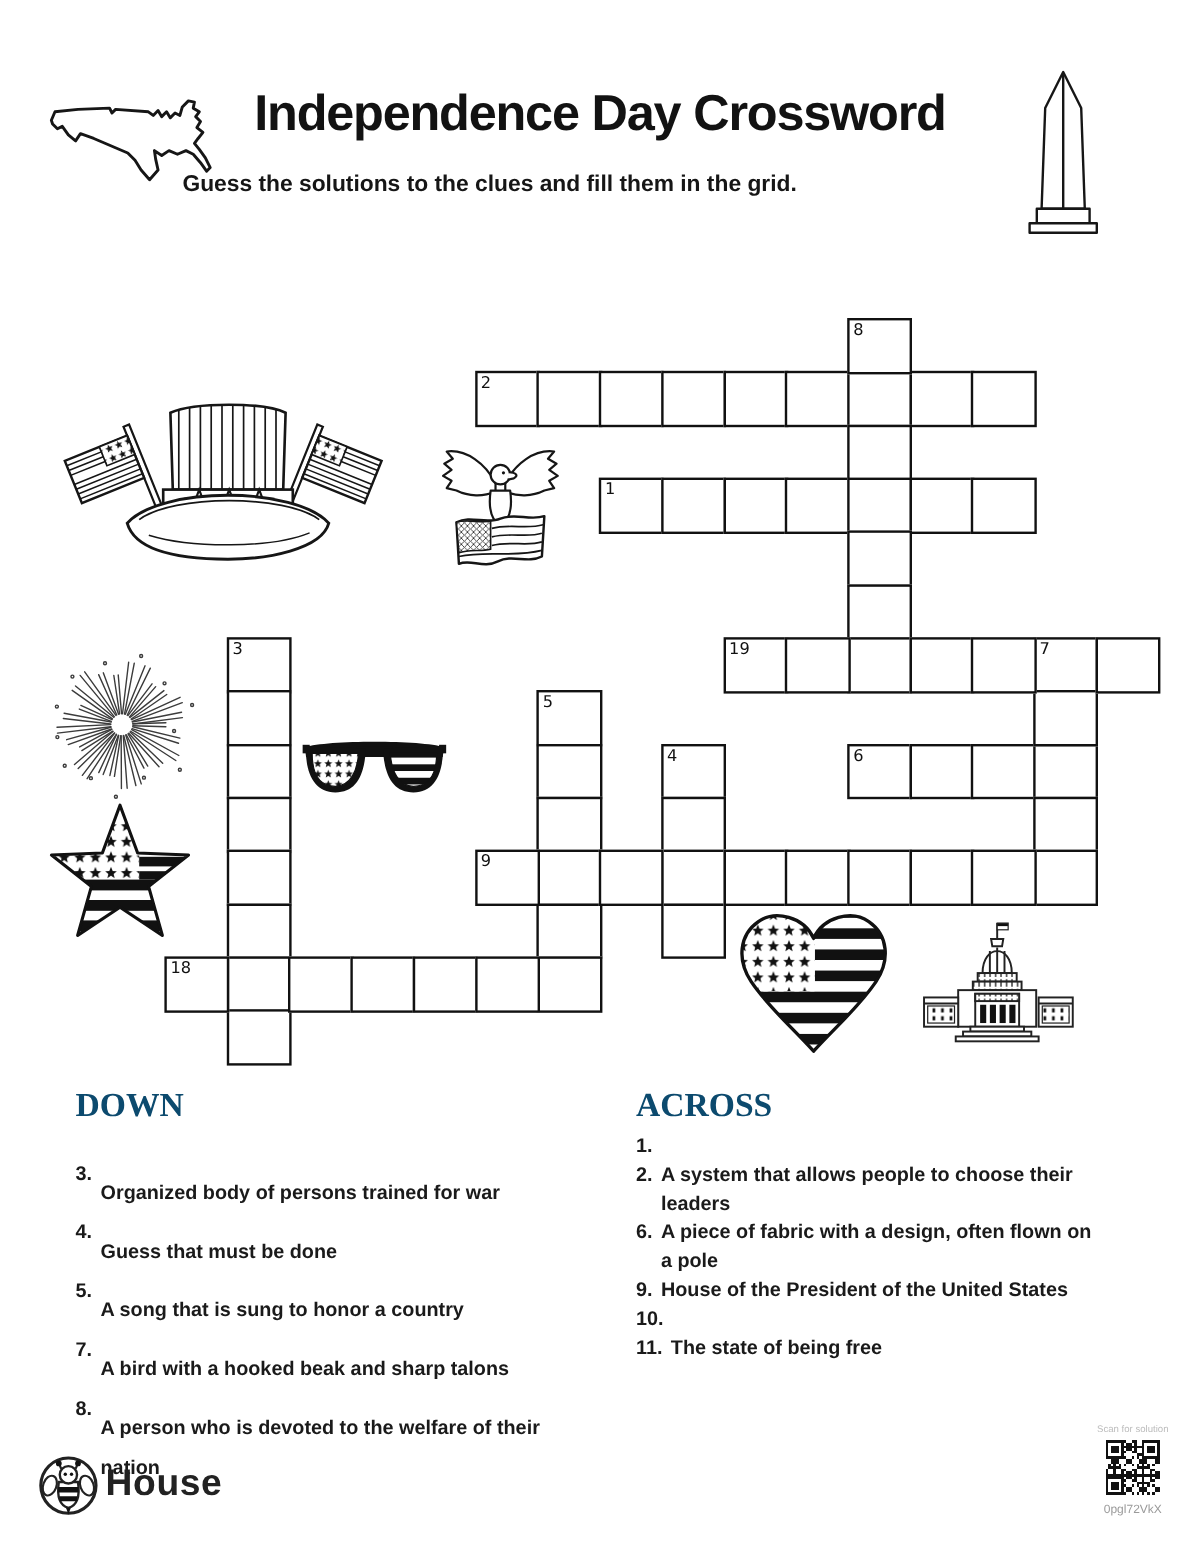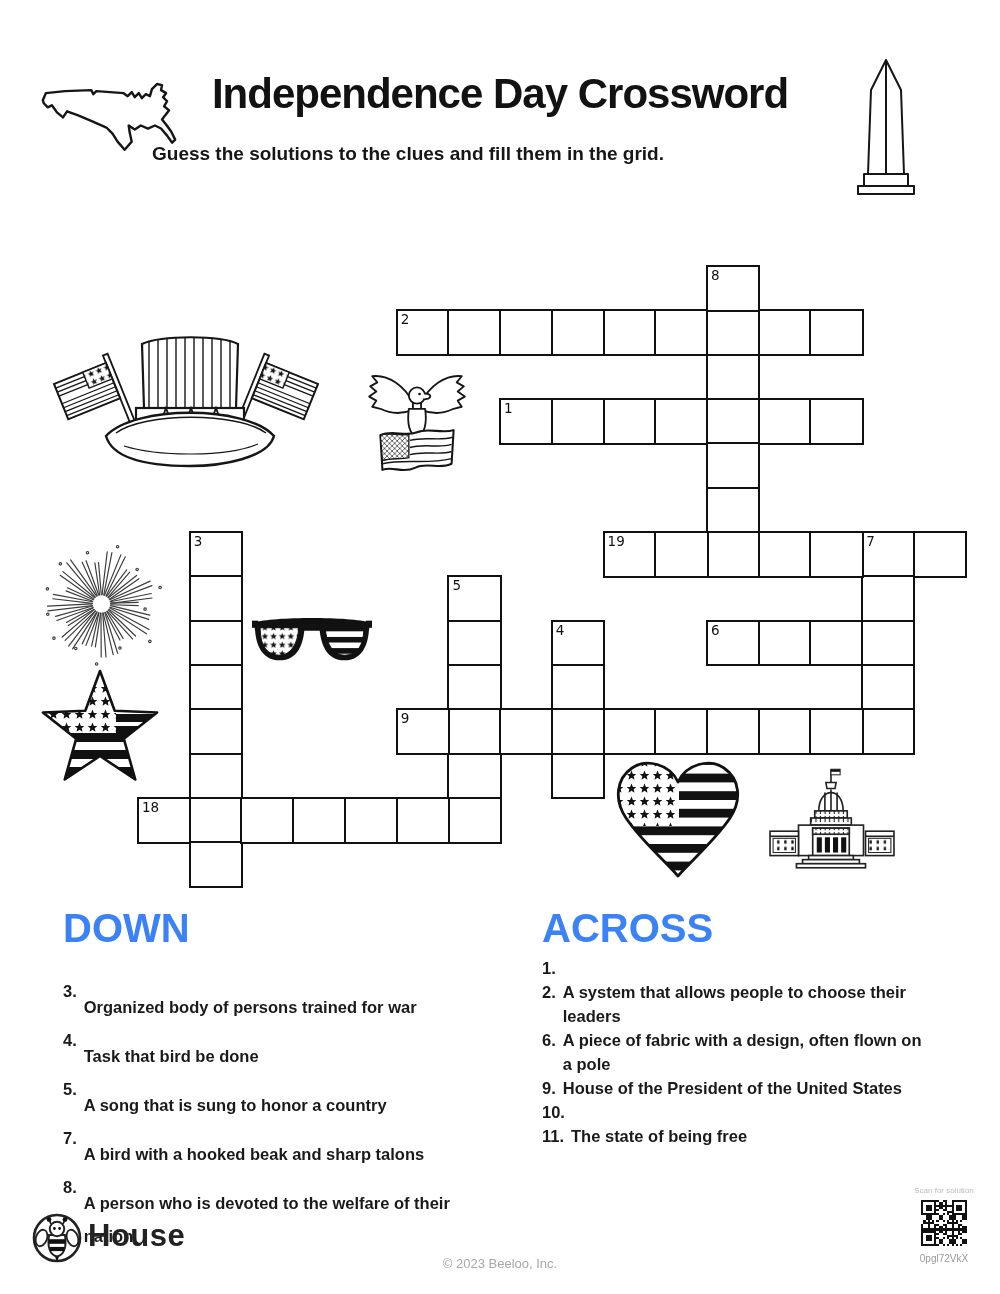--- a/index.html
+++ b/index.html
@@ -8,23 +8,23 @@
   .abs{position:absolute;}
   
   #title{left:0;top:70px;width:1000px;text-align:center;font-size:42px;font-weight:bold;
          letter-spacing:-1px;color:#121212;}
   #subtitle{left:0;top:143px;width:816px;text-align:center;font-size:19px;font-weight:bold;color:#161616;}
   
   .cell{position:absolute;background:#fff;border:2.5px solid #111;box-sizing:border-box;}
   .cnum{position:absolute;top:0px;left:3px;font-size:13.5px;font-weight:400;color:#111;
         font-family:"DejaVu Sans",sans-serif;}
   
-  .clue-sec h2{margin:0;font-size:40px;font-weight:bold;color:#3b82f6;letter-spacing:0;}
+  .clue-sec h2{margin:0;font-size:28px;font-weight:bold;color:#0c4a6e;letter-spacing:0;font-family:Liberation Serif, serif;}
   #down-sec{left:63px;top:906px;width:445px;}
-  #across-sec{left:530px;top:906px;width:445px;margin-left:12px;}
+  #across-sec{left:530px;top:906px;width:445px;}
   #down-sec h2{margin-bottom:24px;}
   #across-sec h2{margin-bottom:5px;}
   .clue{display:flex;align-items:flex-start;font-weight:bold;color:#1a1a1a;font-size:16.5px;}
   #down-list .clue{line-height:33px;}
   #across-list .clue{line-height:24px;}
   .clue .num{flex:0 0 auto;margin-right:7px;}
   #down-list .txt{max-width:408px;margin-top:16px;}
   #across-list .txt{max-width:372px;}
   
   #brand-text{left:88px;top:1218px;font-size:31px;font-weight:bold;color:#222;letter-spacing:0.5px;}
@@ -410,21 +410,21 @@
 
   <section id="down-sec" class="abs clue-sec">
     <h2>DOWN</h2>
     <div id="down-list">
         <div class="clue">
           <span class="num">3.</span>
           <span class="txt">Organized body of persons trained for war</span>
         </div>
         <div class="clue">
           <span class="num">4.</span>
-          <span class="txt">Task that bird be done</span>
+          <span class="txt">Guess that must be done</span>
         </div>
         <div class="clue">
           <span class="num">5.</span>
           <span class="txt">A song that is sung to honor a country</span>
         </div>
         <div class="clue">
           <span class="num">7.</span>
           <span class="txt">A bird with a hooked beak and sharp talons</span>
         </div>
         <div class="clue">
@@ -471,21 +471,20 @@
     <ellipse cx="41.5" cy="27" rx="5.5" ry="8.5" transform="rotate(-20 41.5 27)" fill="#fff" stroke="#222" stroke-width="1.8"></ellipse>
     <path d="M18,24 C16,38 20,44 26,45.5 C32,44 36,38 34,24 Z" fill="#fff" stroke="#222" stroke-width="2"></path>
     <path d="M17.6,30.5 L34.4,30.5" stroke="#111" stroke-width="4.6"></path>
     <path d="M18.8,38 L33.2,38" stroke="#111" stroke-width="4.2"></path>
     <path d="M24,45.5 L26,51 28,45.5 Z" fill="#111"></path>
     <circle cx="26" cy="18" r="7.2" fill="#fff" stroke="#222" stroke-width="2"></circle>
     <circle cx="23.4" cy="17.5" r="1.4" fill="#111"></circle>
     <circle cx="28.6" cy="17.5" r="1.4" fill="#111"></circle>
   </svg>
   <div id="brand-text" class="abs">House</div>
-  <div id="copyright" class="abs">© 2023 Beeloo, Inc.</div>
 
   <div id="qr-caption" class="abs">Scan for solution</div>
   <svg class="abs" style="left:917px;top:1196px;" width="54" height="54" viewBox="0 0 25 25" shape-rendering="crispEdges">
     <rect x="0" y="0" width="25" height="25" fill="#fff"></rect>
     <g id="qr-mods" fill="#111">
         <rect x="9" y="2" width="1" height="1"></rect>
         <rect x="12" y="2" width="1" height="1"></rect>
         <rect x="13" y="2" width="1" height="1"></rect>
         <rect x="10" y="3" width="1" height="1"></rect>
         <rect x="11" y="3" width="1" height="1"></rect>

